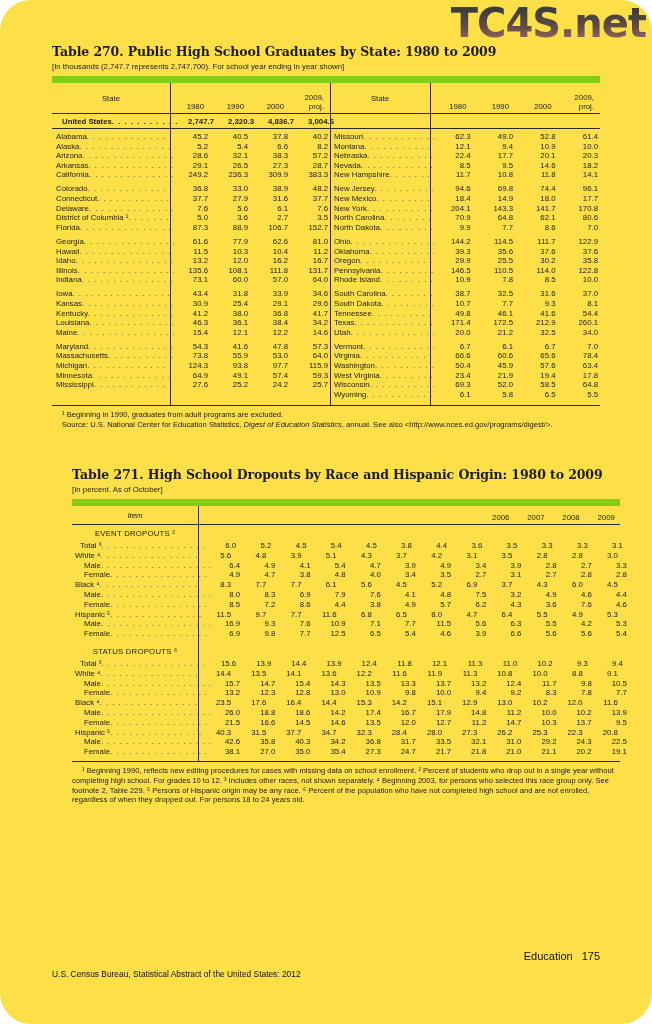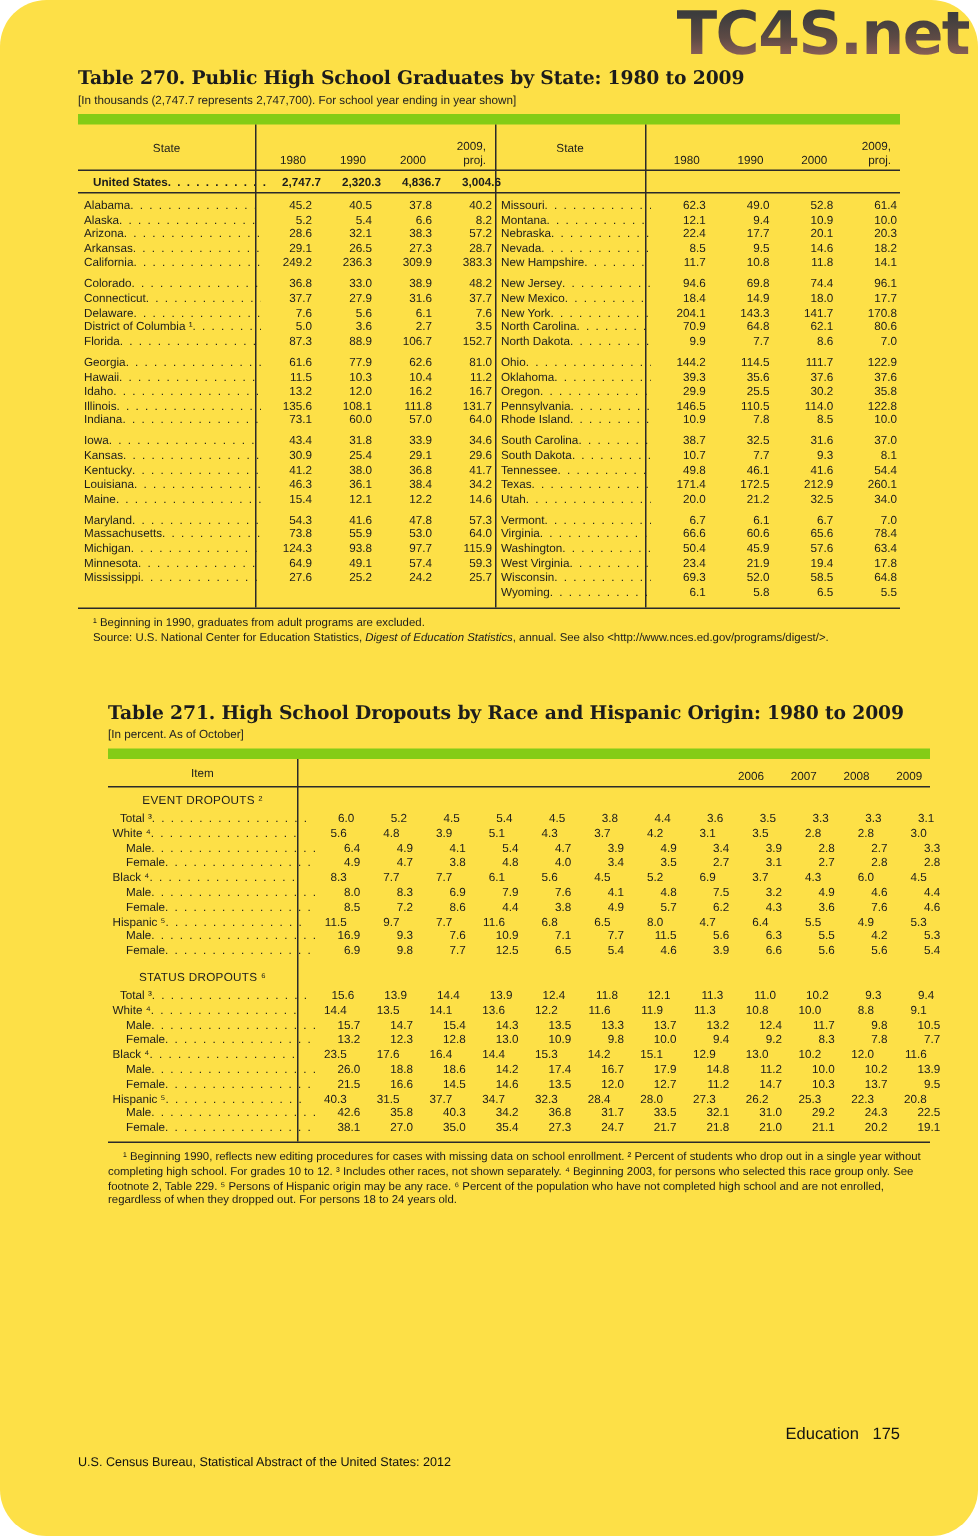--- a/index.html
+++ b/index.html
@@ -42,21 +42,21 @@
   
   .fnotes{margin-top:4px;font-size:7.6px;line-height:9.8px;color:#1b1b1b;overflow-wrap:break-word;}
   .fnotes p{margin:0;text-indent:10px;}
   .fnotes em{font-style:italic;}
 
   
   #t271{position:absolute;left:36px;top:467px;width:548px;margin-left:36px;}
   #t271 .tablebox{height:255px;}
   #t271 .vd1{left:126px}
   .h271{display:flex;height:18px;border-bottom:1px solid #2a2a2a;font-size:7.8px;}
-  .h271 .hitem{width:126px;display:flex;align-items:center;justify-content:center;}
+  .h271 .hitem{width:126px;display:flex;align-items:center;justify-content:center;font-style:italic;}
   .t271 .val{width:35.17px;padding-right:5px;}
   .h271 .val{align-self:flex-end;padding-bottom:2px;}
   .sect{width:126px;text-align:center;font-size:7.8px;letter-spacing:0.2px;margin:4px 0 3px;}
   .sect.second{margin-top:8px;}
   .t271row{display:flex;height:9.8px;line-height:9.8px;font-size:7.8px;}
   .t271row .lbl{width:126px;padding-left:3px;}
   .in1{padding-left:8px !important;}
   .in2{padding-left:12px !important;}
 
   

